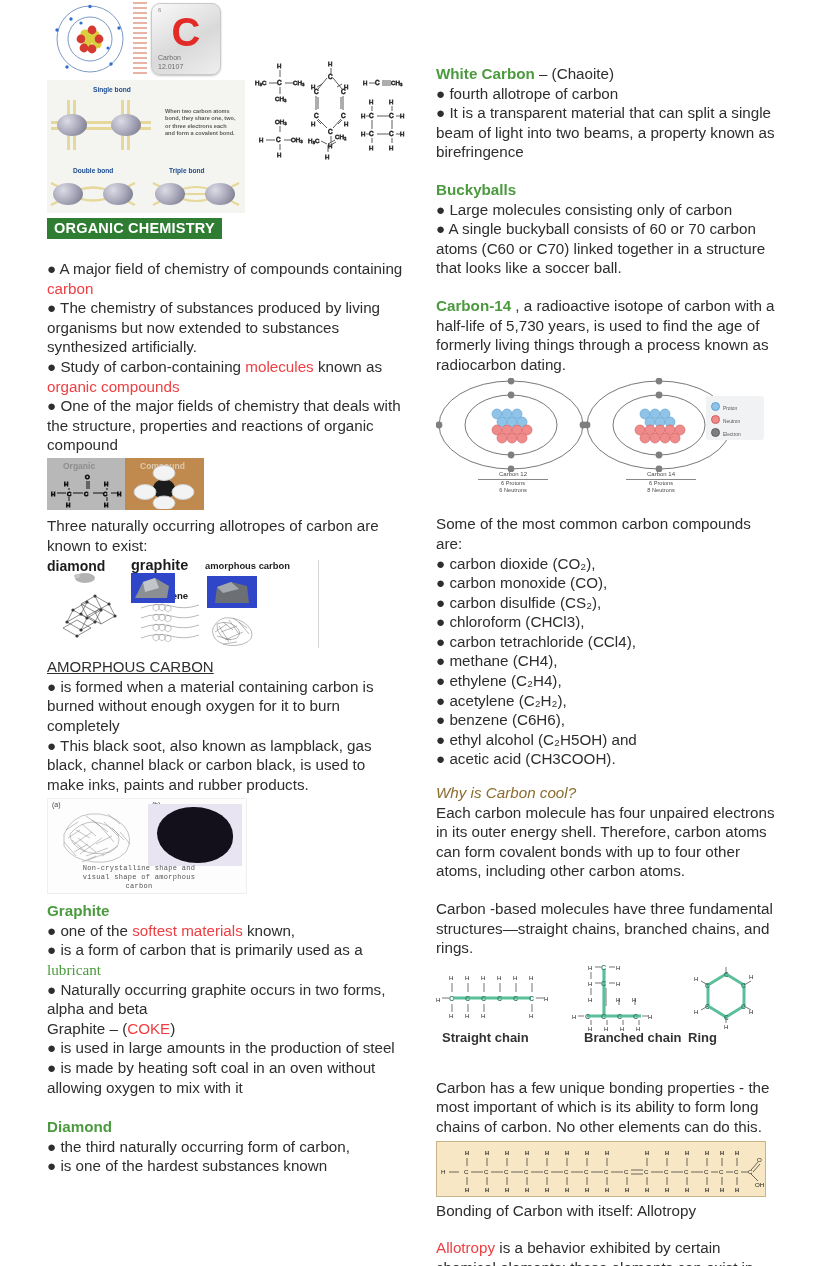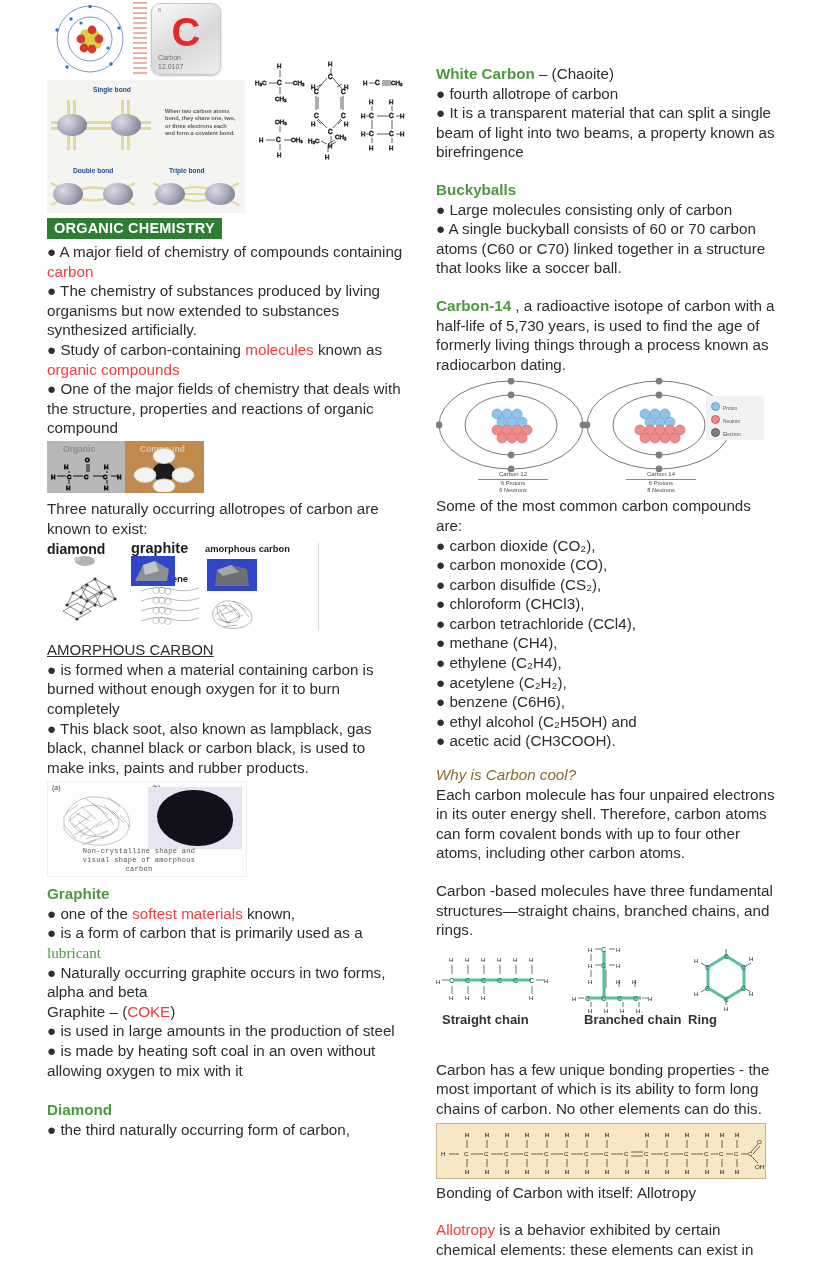--- a/index.html
+++ b/index.html
@@ -258,21 +258,21 @@
         <line x1="88" y1="5" x2="70" y2="14" stroke="#e6d89a" stroke-width="2.2"></line>
         <line x1="88" y1="27" x2="70" y2="18" stroke="#e6d89a" stroke-width="2.2"></line>
       </svg>
       <div class="atom" style="left:108px;top:103px;"></div>
       <div class="atom" style="left:158px;top:103px;"></div>
     </div>
 
     <div style="margin-top:5px">
       <span class="band">ORGANIC CHEMISTRY</span>
     </div>
-    <p class="bul" style="margin-top:3px"><span>● A major field of chemistry of compounds containing </span><span class="red">carbon</span></p>
+    <p class="bul" style="margin-top:20px"><span>● A major field of chemistry of compounds containing </span><span class="red">carbon</span></p>
     <p class="bul">● The chemistry of substances produced by living organisms but now extended to substances synthesized artificially.</p>
     <p class="bul"><span>● Study of carbon-containing </span><span class="red">molecules</span><span> known as </span><span class="red">organic compounds</span></p>
     <p class="bul">● One of the major fields of chemistry that deals with the structure, properties and reactions of organic compound</p>
 
     <div class="oc">
       <div class="l"></div>
         <div class="r"></div>
       <div class="cap" style="left:16px;color:#8d8d8d">Organic</div>
       <div class="cap" style="left:93px;color:#dcc9ae">Compound</div>
       <svg style="position:absolute;left:4px;top:14px;width:72px;height:36px" viewBox="0 0 72 36">
@@ -402,20 +402,21 @@
     <p class="txt greenbold" style="margin-top:7px">Graphite</p>
     <p class="bul"><span>● one of the </span><span class="red">softest materials</span><span> known,</span></p>
     <p class="bul"><span>● is a form of carbon that is primarily used as a </span><span class="green">lubricant</span></p>
     <p class="bul">● Naturally occurring graphite occurs in two forms, alpha and beta</p>
     <p class="txt"><span>Graphite – (</span><span class="red bold">COKE</span><span class="bold">)</span></p>
     <p class="bul">● is used in large amounts in the production of steel</p>
     <p class="bul">● is made by heating soft coal in an oven without allowing oxygen to mix with it</p>
 
     <p class="txt greenbold" style="margin-top:20px">Diamond</p>
     <p class="bul">● the third naturally occurring form of carbon,</p>
+    <p class="bul">● is one of the hardest substances known</p>
   </div>
 
   <div class="col col-right" style="top:64px">
 
     <p class="txt"><span class="greenbold">White Carbon</span><span class="bold"> – (Chaoite)</span></p>
     <p class="bul">● fourth allotrope of carbon</p>
     <p class="bul">● It is a transparent material that can split a single beam of light into two beams, a property known as birefringence</p>
 
     <div class="sp18"></div>
     <p class="txt greenbold">Buckyballs</p>
@@ -494,21 +495,21 @@
         <span>8 Neutrons</span>
       </div>
 
       <div class="legend">
         <div class="row" style="top:6px"><span class="cir" style="background:#8fc4e8;border:1px solid #5d9fd0"></span><span>Proton</span></div>
         <div class="row" style="top:19px"><span class="cir" style="background:#ef8b8b;border:1px solid #d05d5d"></span><span>Neutron</span></div>
         <div class="row" style="top:32px"><span class="cir" style="background:#7f7f7f;border:1px solid #5e5e5e"></span><span>Electron</span></div>
       </div>
     </div>
 
-    <p class="txt bold" style="margin-top:10px">Some of the most common carbon compounds are:</p>
+    <p class="txt bold" style="margin-top:28px">Some of the most common carbon compounds are:</p>
     <p class="bul">● carbon dioxide (CO₂),</p>
     <p class="bul">● carbon monoxide (CO),</p>
     <p class="bul">● carbon disulfide (CS₂),</p>
     <p class="bul">● chloroform (CHCl3),</p>
     <p class="bul">● carbon tetrachloride (CCl4),</p>
     <p class="bul">● methane (CH4),</p>
     <p class="bul">● ethylene (C₂H4),</p>
     <p class="bul">● acetylene (C₂H₂),</p>
     <p class="bul">● benzene (C6H6),</p>
     <p class="bul">● ethyl alcohol (C₂H5OH) and</p>

